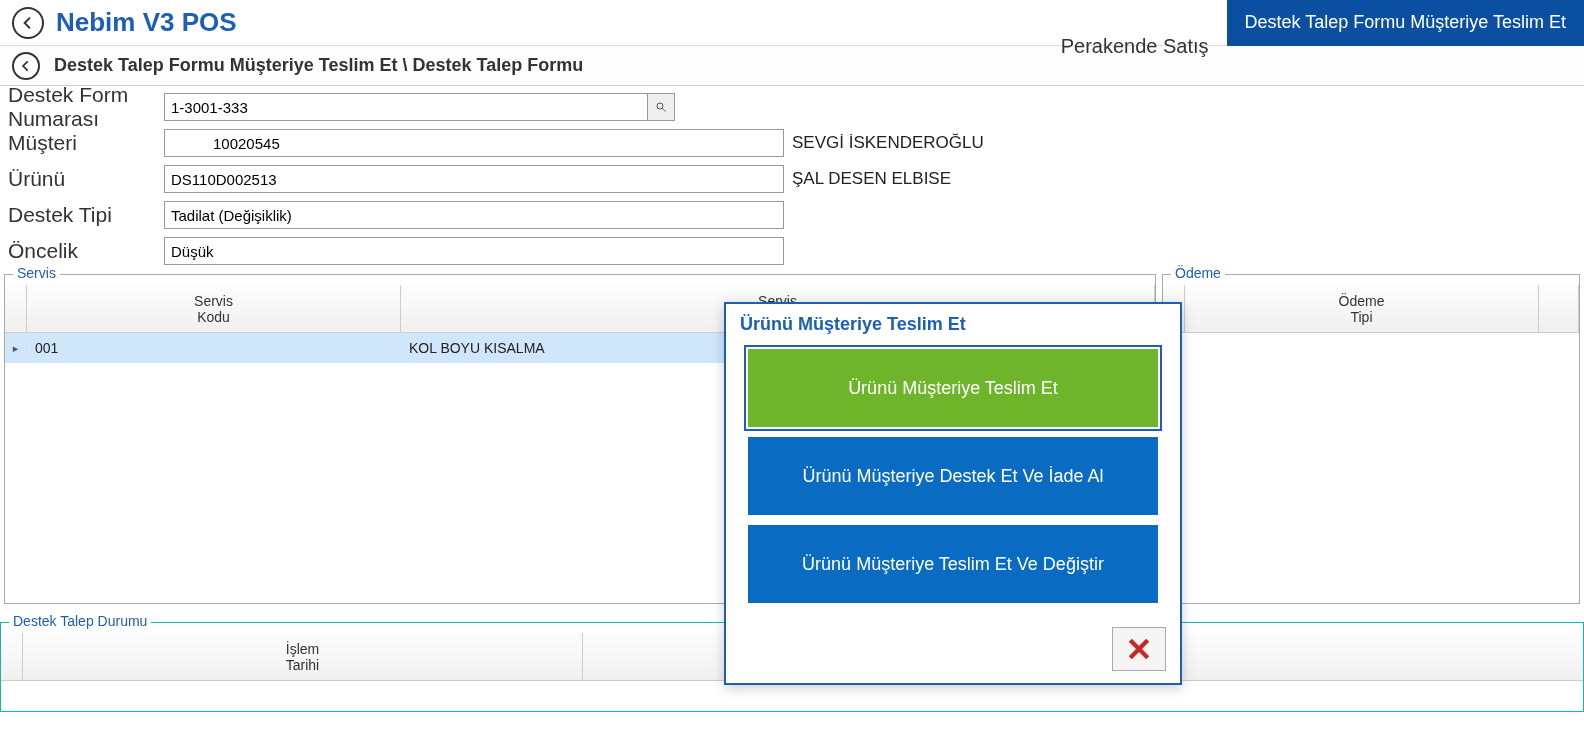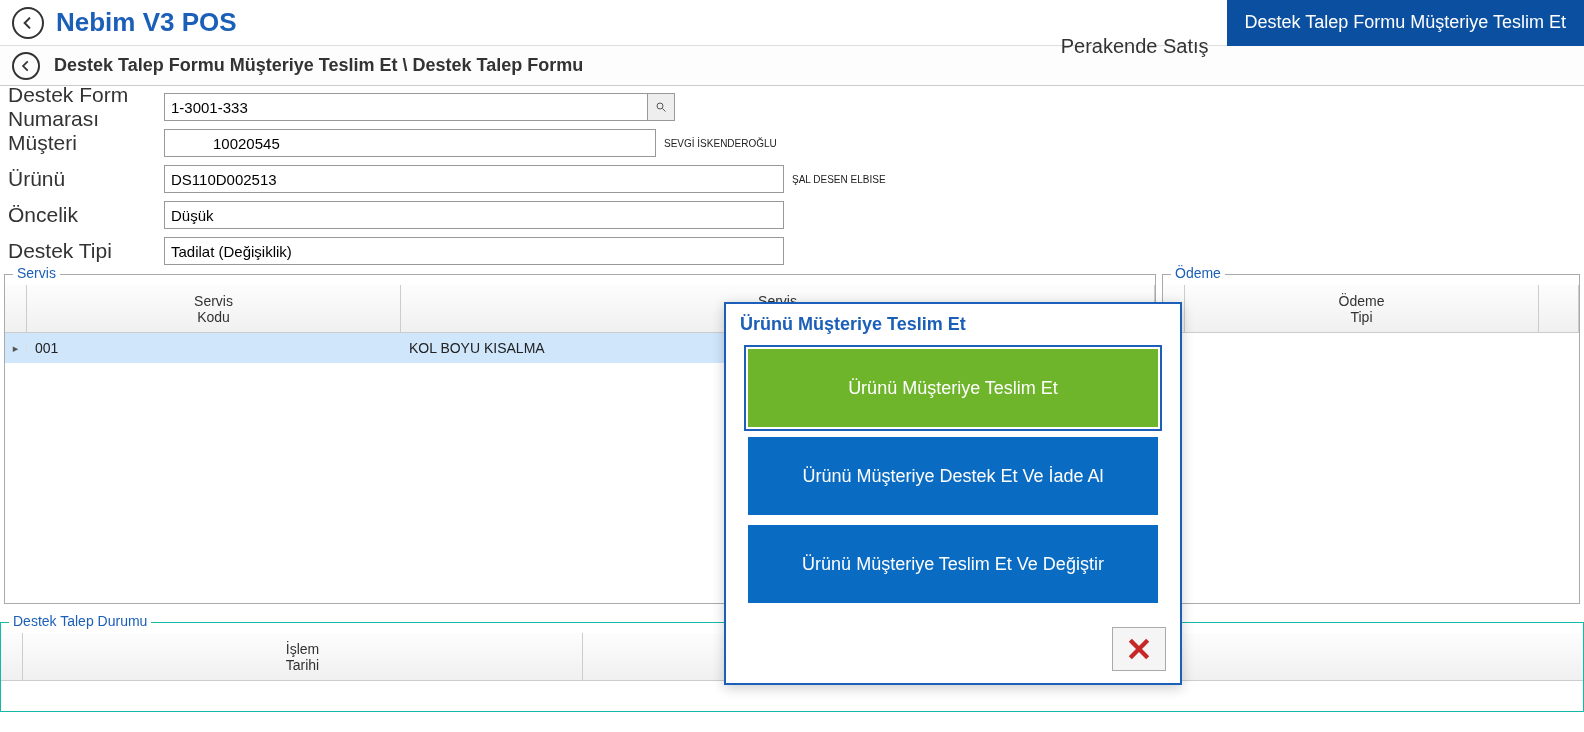--- a/index.html
+++ b/index.html
@@ -104,21 +104,21 @@
     width: 28px; height: 28px;
     border: 1px solid #999;
     background: #eee;
     display: flex; align-items: center; justify-content: center;
     cursor: pointer;
     margin-left: -1px;
   }
   .search-btn svg { width: 12px; height: 12px; }
   .form-readout {
     padding-left: 8px;
-    font-size: 10px;
+    font-size: 17px;
     color: #222;
   }
   .panels {
     display: flex;
     margin-top: 6px;
     padding: 0 4px;
     gap: 6px;
   }
   .fieldset {
     border: 1px solid #aaa;
@@ -285,35 +285,35 @@
     <input class="form-input with-btn" value="1-3001-333" style="">
     <div class="search-btn">
       <svg viewBox="0 0 24 24">
           <circle cx="10" cy="10" r="6" fill="none" stroke="#555" stroke-width="2"></circle>
           <line x1="15" y1="15" x2="21" y2="21" stroke="#555" stroke-width="2"></line>
         </svg>
     </div>
   </div>
   <div class="form-row">
     <div class="form-label">Müşteri</div>
-    <input class="form-input" style="width: 492px; padding-left: 48px;" value="10020545">
+    <input class="form-input" style="width: 620px; padding-left: 48px;" value="10020545">
     <div class="form-readout">SEVGİ İSKENDEROĞLU</div>
   </div>
   <div class="form-row">
     <div class="form-label">Ürünü</div>
     <input class="form-input" style="width: 620px;" value="DS110D002513">
     <div class="form-readout">ŞAL DESEN ELBISE</div>
   </div>
   <div class="form-row">
+    <div class="form-label">Destek Tipi</div>
+    <input class="form-input" style="width: 620px;" value="Tadilat (Değişiklik)">
+  </div>
+  <div class="form-row">
     <div class="form-label">Öncelik</div>
     <input class="form-input" style="width: 620px;" value="Düşük">
-  </div>
-  <div class="form-row">
-    <div class="form-label">Destek Tipi</div>
-    <input class="form-input" style="width: 620px;" value="Tadilat (Değişiklik)">
   </div>
 </div>
 
 <div class="panels">
   <div class="fieldset servis-panel">
     <div class="fieldset-legend">Servis</div>
     <div class="grid servis-grid">
       <div class="grid-header">
         <div class="col" style="width:22px"></div>
         <div class="col col-code">Servis

